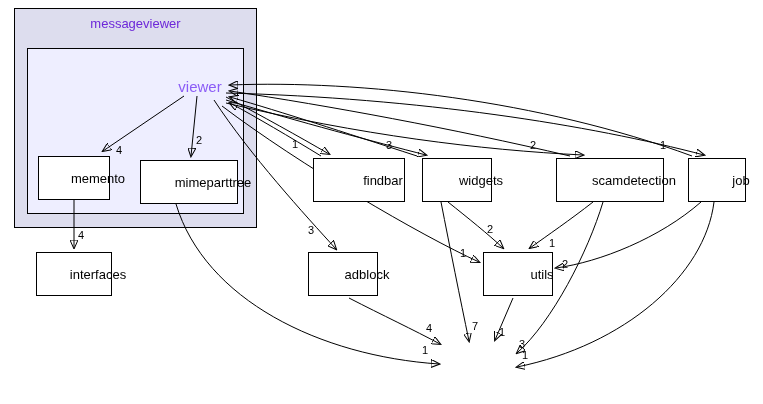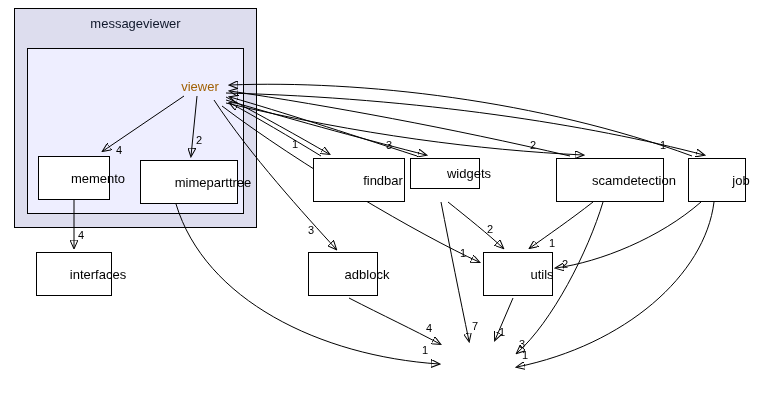--- a/index.html
+++ b/index.html
@@ -9,30 +9,30 @@
     height: 404px;
     background: #ffffff;
     font-family: "Liberation Sans", sans-serif;
     overflow: hidden;
   }
   .cluster { position: absolute; border: 1px solid #000000; box-sizing: border-box; }
   .cluster-outer { left: 14px; top: 8px; width: 243px; height: 220px; background: #ddddee; }
   .cluster-inner { left: 27px; top: 48px; width: 217px; height: 166px; background: #eeeeff; }
   .cluster-label {
     position: absolute; left: 0; right: 0; top: 7px;
-    text-align: center; font-size: 13px; color: #0f172a; cursor: pointer;
+    text-align: center; font-size: 13px; color: #6d28d9; cursor: pointer;
   }
   .node {
     position: absolute; background: #ffffff; border: 1px solid #000000;
     box-sizing: border-box; display: flex; align-items: center; justify-content: center;
     font-size: 13px; color: #000000; cursor: pointer; z-index: 3; padding-left: 48px;
   }
   .plainnode {
     position: absolute; display: flex; align-items: center; justify-content: center;
-    font-size: 13px; color: #a16207; cursor: pointer; z-index: 3;
+    font-size: 15px; color: #8b5cf6; cursor: pointer; z-index: 3;
   }
   svg.edge-layer { position: absolute; left: 0; top: 0; z-index: 2; }
   svg.edge-layer path { stroke: #000000; stroke-width: 1; fill: none; }
   .edge-label {
     position: absolute; font-size: 11px; color: #000000; z-index: 4; line-height: 12px;
   }
 </style>
 </head>
 <body>
 
@@ -77,21 +77,21 @@
   <div class="plainnode" style="left:176px; top:76px; width:48px; height:20px;">viewer</div>
 
   <div class="node" style="left:38px; top:156px; width:72px; height:44px;">memento</div>
 
   <div class="node" style="left:36px; top:252px; width:76px; height:44px;">interfaces</div>
 
   <div class="node" style="left:140px; top:160px; width:98px; height:44px;">mimeparttree</div>
 
   <div class="node" style="left:313px; top:158px; width:92px; height:44px;">findbar</div>
 
-  <div class="node" style="left:410px; top:158px; width:70px; height:31px;text-align:center;">widgets</div>
+  <div class="node" style="left:422px; top:158px; width:70px; height:44px;text-align:center;">widgets</div>
 
   <div class="node" style="left:556px; top:158px; width:108px; height:44px;text-align:center;">scamdetection</div>
 
   <div class="node" style="left:688px; top:158px; width:58px; height:44px;">job</div>
 
   <div class="node" style="left:308px; top:252px; width:70px; height:44px;">adblock</div>
 
   <div class="node" style="left:483px; top:252px; width:70px; height:44px;">utils</div>
 
 

